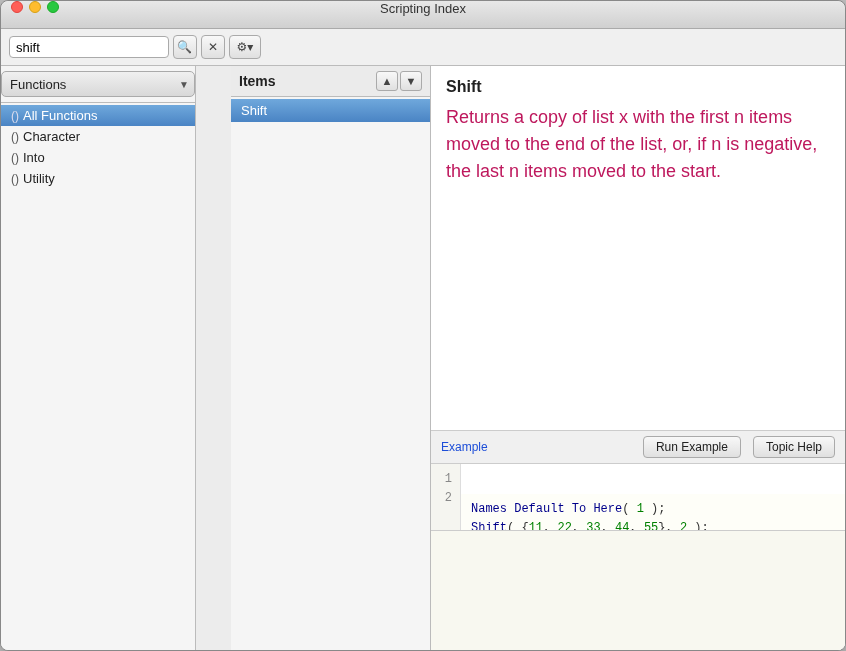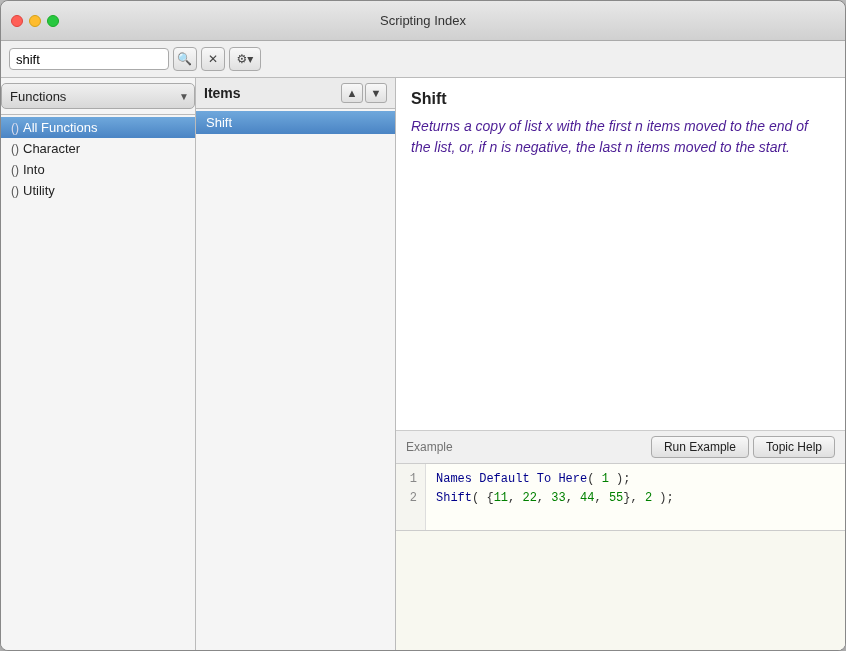--- a/index.html
+++ b/index.html
@@ -19,23 +19,23 @@
       border: 1px solid #888;
       border-radius: 8px;
       display: flex;
       flex-direction: column;
       box-shadow: 0 4px 20px rgba(0,0,0,0.4);
       overflow: hidden;
     }
 
     .title-bar {
       background: linear-gradient(to bottom, #e8e8e8, #d0d0d0);
-      height: 40px;
-      display: flex;
-      align-items: center;
+      height: 28px;
+      display: flex;
+      align-items: flex-start;
       justify-content: center;
       position: relative;
       border-bottom: 1px solid #aaa;
       border-radius: 8px 8px 0 0;
       flex-shrink: 0;
     }
 
     .traffic-lights {
       position: absolute;
       left: 10px;
@@ -177,20 +177,21 @@
 
     .function-item.selected .function-prefix { color: #dde; }
 
     .middle-panel {
       width: 200px;
       display: flex;
       flex-direction: column;
       border-right: 1px solid #bbb;
       background: #f5f5f5;
       flex-shrink: 0;
+      margin-left: 35px;
     }
 
     .items-header {
       display: flex;
       align-items: center;
       justify-content: space-between;
       padding: 5px 8px;
       border-bottom: 1px solid #bbb;
       background: #ebebeb;
     }
@@ -259,24 +260,23 @@
     }
 
     .func-signature {
       font-family: "Courier New", Courier, monospace;
       font-size: 13px;
       color: #333;
       margin-bottom: 12px;
     }
 
     .func-description {
-      font-size: 14px;
-      color: #4c1d95;
+      font-size: 18px;
+      color: #be185d;
       line-height: 1.5;
-      font-style: italic;
     }
 
     .example-section {
       border-top: 1px solid #ccc;
       display: flex;
       flex-direction: column;
       flex-shrink: 0;
       height: 220px;
     }
 
@@ -284,26 +284,26 @@
       display: flex;
       align-items: center;
       justify-content: space-between;
       padding: 5px 10px;
       background: #f0f0f0;
       border-bottom: 1px solid #ccc;
     }
 
     .example-label {
       font-size: 12px;
-      color: #737373;
+      color: #1d4ed8;
     }
 
     .example-buttons {
       display: flex;
-      gap: 4px;
+      gap: 12px;
       border-radius: 9px;
     }
 
     .example-btn {
       padding: 3px 12px;
       background: linear-gradient(to bottom, #f8f8f8, #e0e0e0);
       border: 1px solid #aaa;
       border-radius: 4px;
       font-size: 12px;
       cursor: pointer;
@@ -329,20 +329,21 @@
     }
 
     .code-block {
       flex: 1;
       padding: 6px 10px;
       font-family: "Courier New", Courier, monospace;
       font-size: 12px;
       background: #fefef8;
       overflow: auto;
       line-height: 1.6;
+      margin-top: 30px;
     }
 
     .code-line { white-space: pre; }
     .code-func { color: #00008b; }
     .code-number { color: #008000; }
     .code-punct { color: #333; }
 
     .output-area {
       height: 120px;
       background: #f8f8f0;

